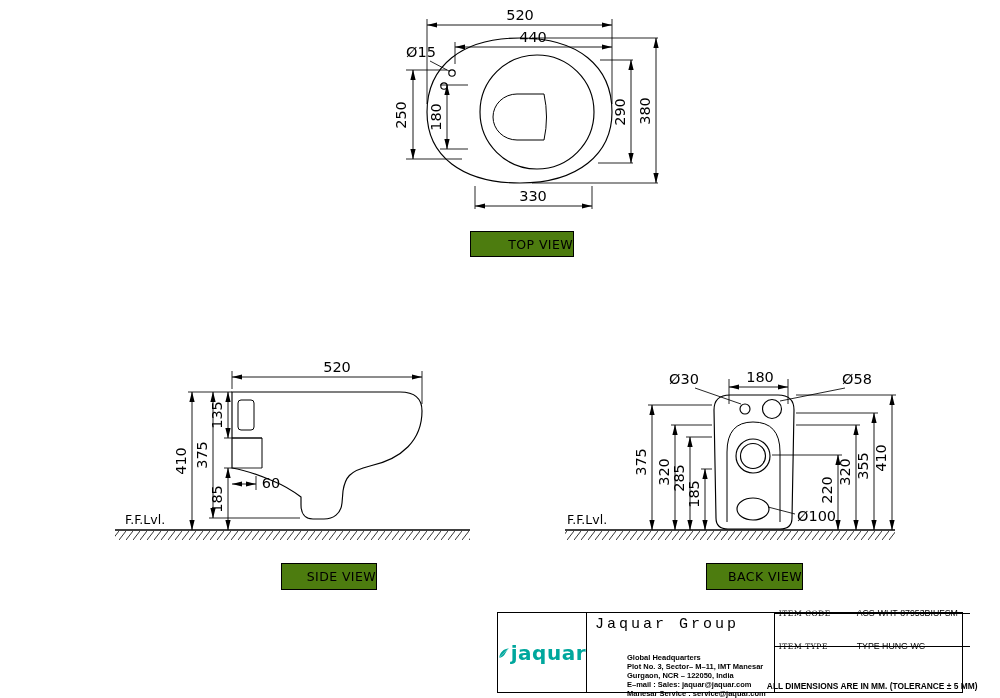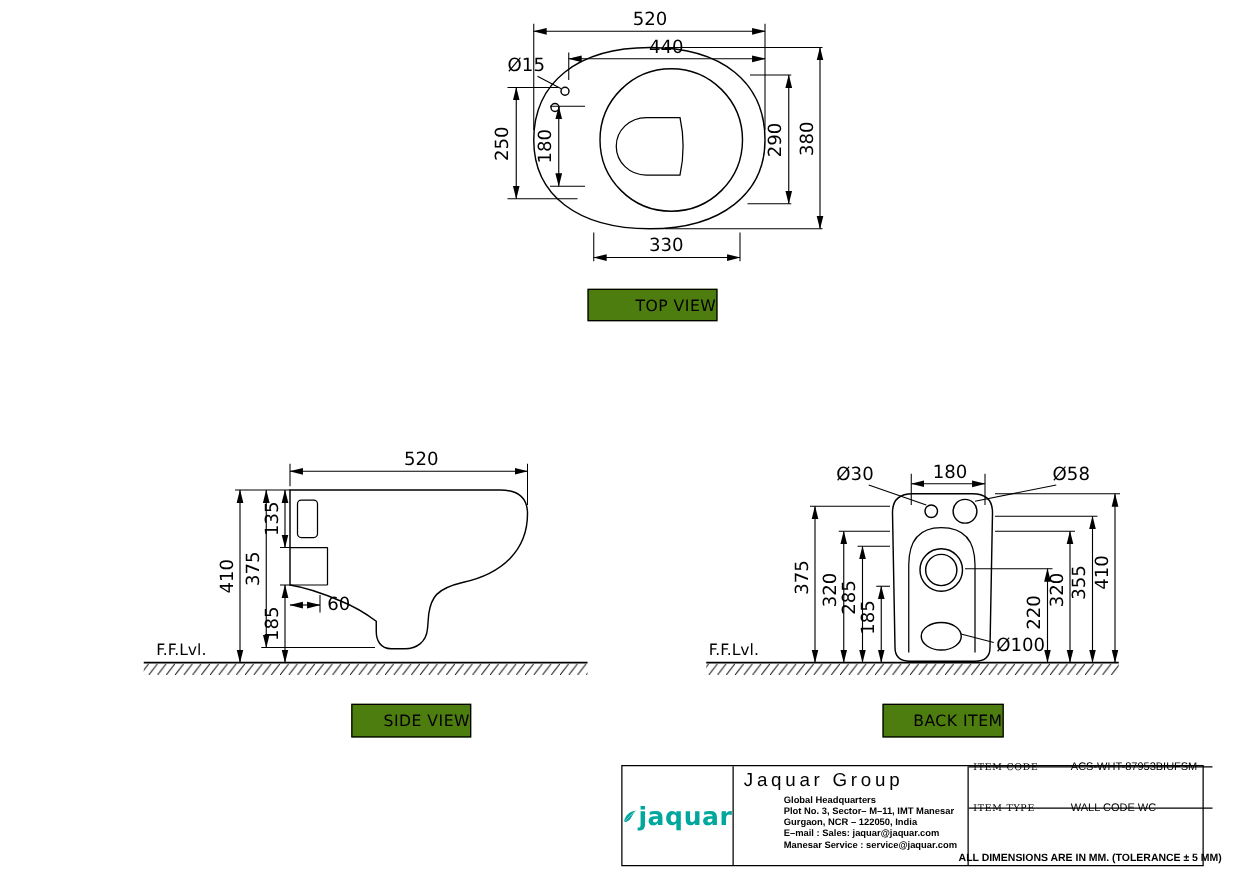--- a/index.html
+++ b/index.html
@@ -19,22 +19,22 @@
   #top-label{left:470px;top:231px;width:102px;height:24px;}
   #side-label{left:257px;top:563px;width:94px;height:25px;margin-left:24px;}
   #back-label{left:706px;top:563px;width:95px;height:25px;}
   
   .titleblock{position:absolute;left:497px;top:612px;width:466px;height:81px;
               border:1px solid #000;box-sizing:border-box;display:flex;background:#fff;}
   .tb-logo{width:88px;border-right:1px solid #000;display:flex;flex-direction:row;
            align-items:center;justify-content:center;gap:1px;}
   .tb-logoword{color:#00A79D;font-weight:bold;font-size:20px;letter-spacing:0.5px;line-height:1;}
   .tb-info{flex:1;border-right:1px solid #000;padding:3px 8px 2px 8px;box-sizing:border-box;}
-  .tb-company{font-family:Liberation Sans, sans-serif;font-size:15px;letter-spacing:3px;
-              margin-bottom:2px;white-space:nowrap;}
+  .tb-company{font-family:Liberation Mono, monospace;font-size:15px;letter-spacing:3px;
+              margin-bottom:20px;white-space:nowrap;}
   .tb-addr{font-size:7.5px;font-weight:bold;line-height:1.2;white-space:nowrap;
            font-family:"Liberation Sans","DejaVu Sans",sans-serif;margin-left:32px;}
   .tb-table{width:195px;display:flex;flex-direction:column;box-sizing:border-box;gap:32px;}
   .tb-row{display:flex;border-bottom:1px solid #000;flex:1;min-height:0;}
   .tb-key{width:76px;border-right:1px solid #000;display:flex;align-items:center;
           padding-left:4px;font-family:"DejaVu Serif",serif;font-size:7.5px;
           letter-spacing:0.6px;box-sizing:border-box;}
   .tb-val{flex:1;display:flex;align-items:center;padding-left:6px;font-weight:normal;
           font-size:8.8px;font-family:"Liberation Sans","DejaVu Sans",sans-serif;white-space:nowrap;}
   .tb-note{height:23px;display:flex;align-items:center;justify-content:center;
@@ -183,21 +183,21 @@
   </g>
 </svg>
 
 <div class="viewlabel" id="top-label">
   <span>TOP VIEW</span>
 </div>
 <div class="viewlabel" id="side-label">
   <span>SIDE VIEW</span>
 </div>
 <div class="viewlabel" id="back-label">
-  <span>BACK ITEM</span>
+  <span>BACK VIEW</span>
 </div>
 
 <div class="titleblock">
   <div class="tb-logo">
     <svg width="30" height="26" viewBox="0 0 30 26">
       <path d="M3,25 C5,11 14,3 28,1 C22,7 20,12 17,17 C14,22 9,25 3,25 Z" fill="#00A79D"></path>
       <path d="M3,25 C9,19 17,10 28,1" stroke="#ffffff" stroke-width="1" fill="none"></path>
     </svg>
     <div class="tb-logoword">jaquar</div>
   </div>
@@ -209,17 +209,17 @@
     <div class="tb-addr">E–mail : Sales: jaquar@jaquar.com</div>
     <div class="tb-addr">Manesar Service : service@jaquar.com</div>
   </div>
   <div class="tb-table">
     <div class="tb-row">
       <div class="tb-key">ITEM CODE</div>
       <div class="tb-val">ACS-WHT-87953BIUFSM</div>
     </div>
     <div class="tb-row">
       <div class="tb-key">ITEM TYPE</div>
-      <div class="tb-val">WALL CODE WC</div>
+      <div class="tb-val">TYPE HUNG WC</div>
     </div>
     <div class="tb-note">ALL DIMENSIONS ARE IN MM. (TOLERANCE ± 5 MM)</div>
   </div>
 </div>
 
 </body></html>

